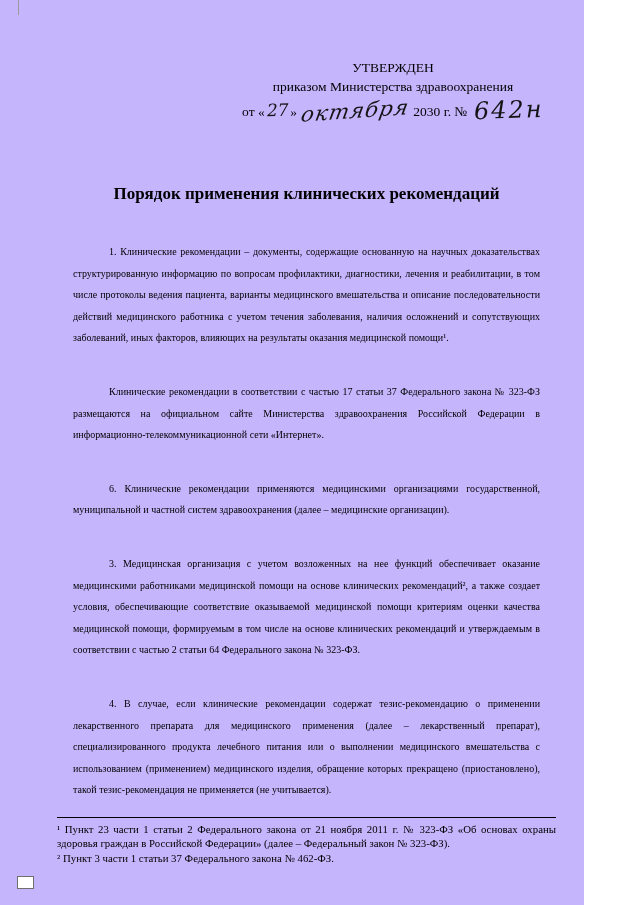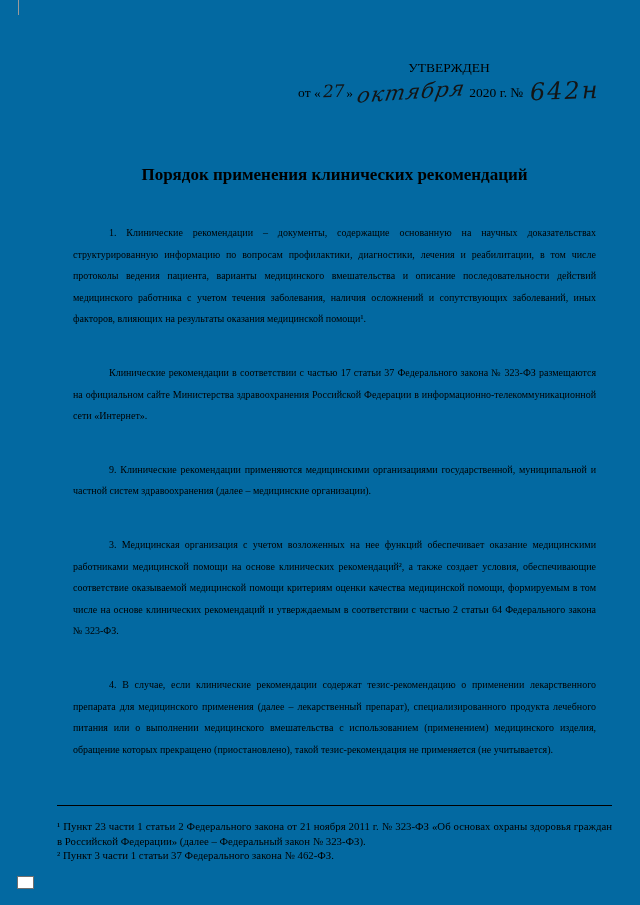--- a/index.html
+++ b/index.html
@@ -3,23 +3,23 @@
 <meta charset="utf-8">
 <style>
   html, body {
     margin: 0;
     padding: 0;
     background: #ffffff;
   }
   .page {
     position: relative;
     box-sizing: border-box;
-    width: 640px;
+    width: 584px;
     height: 905px;
-    background: #0369a1;
+    background: #c4b5fd;
     color: #000000;
     font-family: "Liberation Serif", serif;
     padding: 58px 28px 42px 57px;
     display: flex;
     flex-direction: column;
     overflow: hidden;
   }
   
   .mark-tl {
     position: absolute;
@@ -90,49 +90,50 @@
   .para {
     margin: 16px;
     font-size: 10px;
     line-height: 21.6px;
     text-align: justify;
     text-indent: 36px;
   }
   .footnotes {
     margin-top: auto;
     border-top: 1px solid #000000;
-    padding-top: 13px;
+    padding-top: 4px;
   }
   .fn {
     margin: 0;
     font-size: 10.8px;
     line-height: 14.6px;
     text-align: justify;
   }
 </style>
 </head>
 <body>
 
 <div class="page">
 
   <div class="mark-tl"></div>
   <div class="mark-bl"></div>
 
   <div class="approval">
     <div>УТВЕРЖДЕН</div>
+    <div>приказом Министерства здравоохранения</div>
     <div class="approval-date">
-      <span>от «</span><span class="hand hand-day">27</span><span>»</span><span class="hand hand-month">октября</span><span>2020 г. №</span><span class="hand hand-number">642н</span>
+      <span>от «</span><span class="hand hand-day">27</span><span>»</span><span class="hand hand-month">октября</span><span>2030 г. №</span><span class="hand hand-number">642н</span>
     </div>
   </div>
 
   <div class="doc-title">Порядок применения клинических рекомендаций</div>
 
   <p class="para">1. Клинические рекомендации – документы, содержащие основанную на научных доказательствах структурированную информацию по вопросам профилактики, диагностики, лечения и реабилитации, в том числе протоколы ведения пациента, варианты медицинского вмешательства и описание последовательности действий медицинского работника с учетом течения заболевания, наличия осложнений и сопутствующих заболеваний, иных факторов, влияющих на результаты оказания медицинской помощи¹.</p>
   <p class="para">Клинические рекомендации в соответствии с частью 17 статьи 37 Федерального закона № 323-ФЗ размещаются на официальном сайте Министерства здравоохранения Российской Федерации в информационно-телекоммуникационной сети «Интернет».</p>
-  <p class="para">9. Клинические рекомендации применяются медицинскими организациями государственной, муниципальной и частной систем здравоохранения (далее – медицинские организации).</p>
+  <p class="para">6. Клинические рекомендации применяются медицинскими организациями государственной, муниципальной и частной систем здравоохранения (далее – медицинские организации).</p>
   <p class="para">3. Медицинская организация с учетом возложенных на нее функций обеспечивает оказание медицинскими работниками медицинской помощи на основе клинических рекомендаций², а также создает условия, обеспечивающие соответствие оказываемой медицинской помощи критериям оценки качества медицинской помощи, формируемым в том числе на основе клинических рекомендаций и утверждаемым в соответствии с частью 2 статьи 64 Федерального закона № 323-ФЗ.</p>
   <p class="para">4. В случае, если клинические рекомендации содержат тезис-рекомендацию о применении лекарственного препарата для медицинского применения (далее – лекарственный препарат), специализированного продукта лечебного питания или о выполнении медицинского вмешательства с использованием (применением) медицинского изделия, обращение которых прекращено (приостановлено), такой тезис-рекомендация не применяется (не учитывается).</p>
 
   <div class="footnotes">
     <p class="fn">¹ Пункт 23 части 1 статьи 2 Федерального закона от 21 ноября 2011 г. № 323-ФЗ «Об основах охраны здоровья граждан в Российской Федерации» (далее – Федеральный закон № 323-ФЗ).</p>
     <p class="fn">² Пункт 3 части 1 статьи 37 Федерального закона № 462-ФЗ.</p>
   </div>
 
 </div>
 

